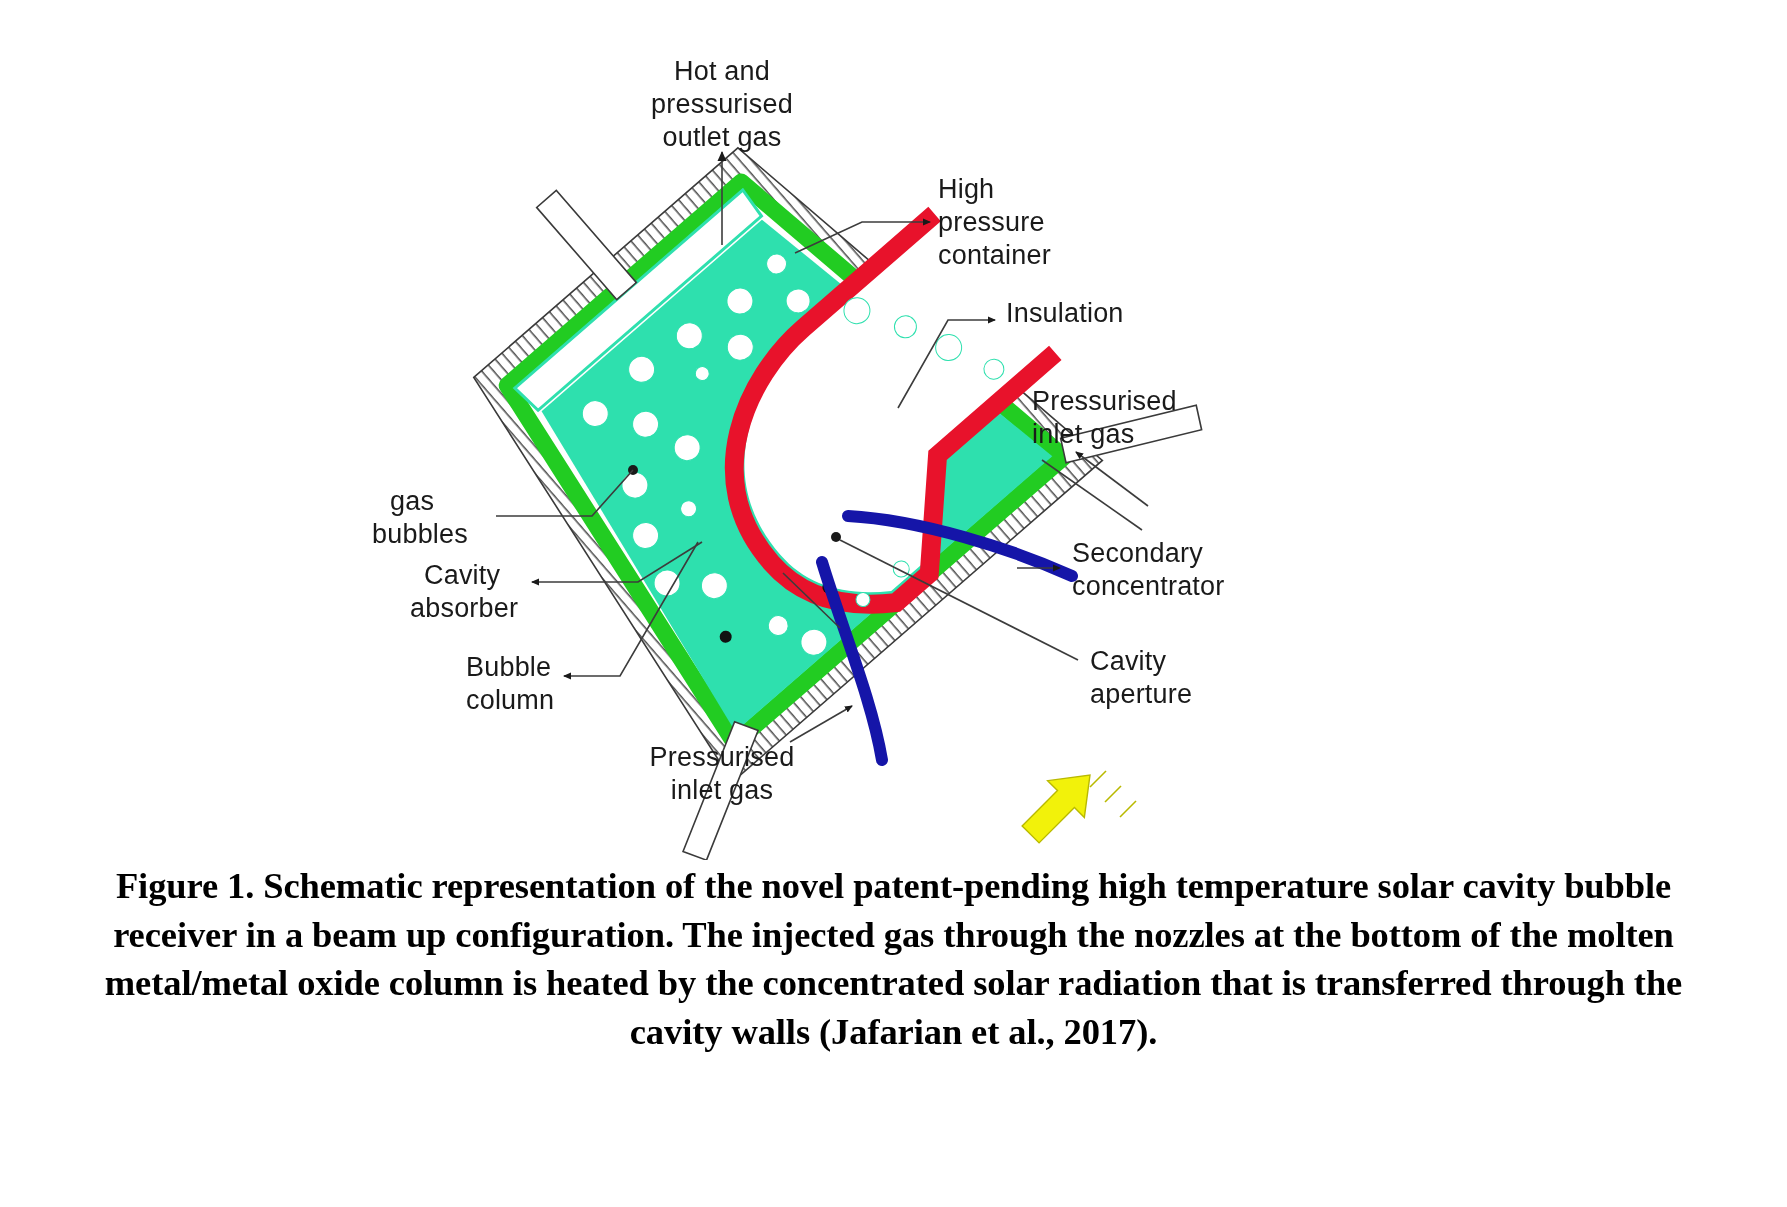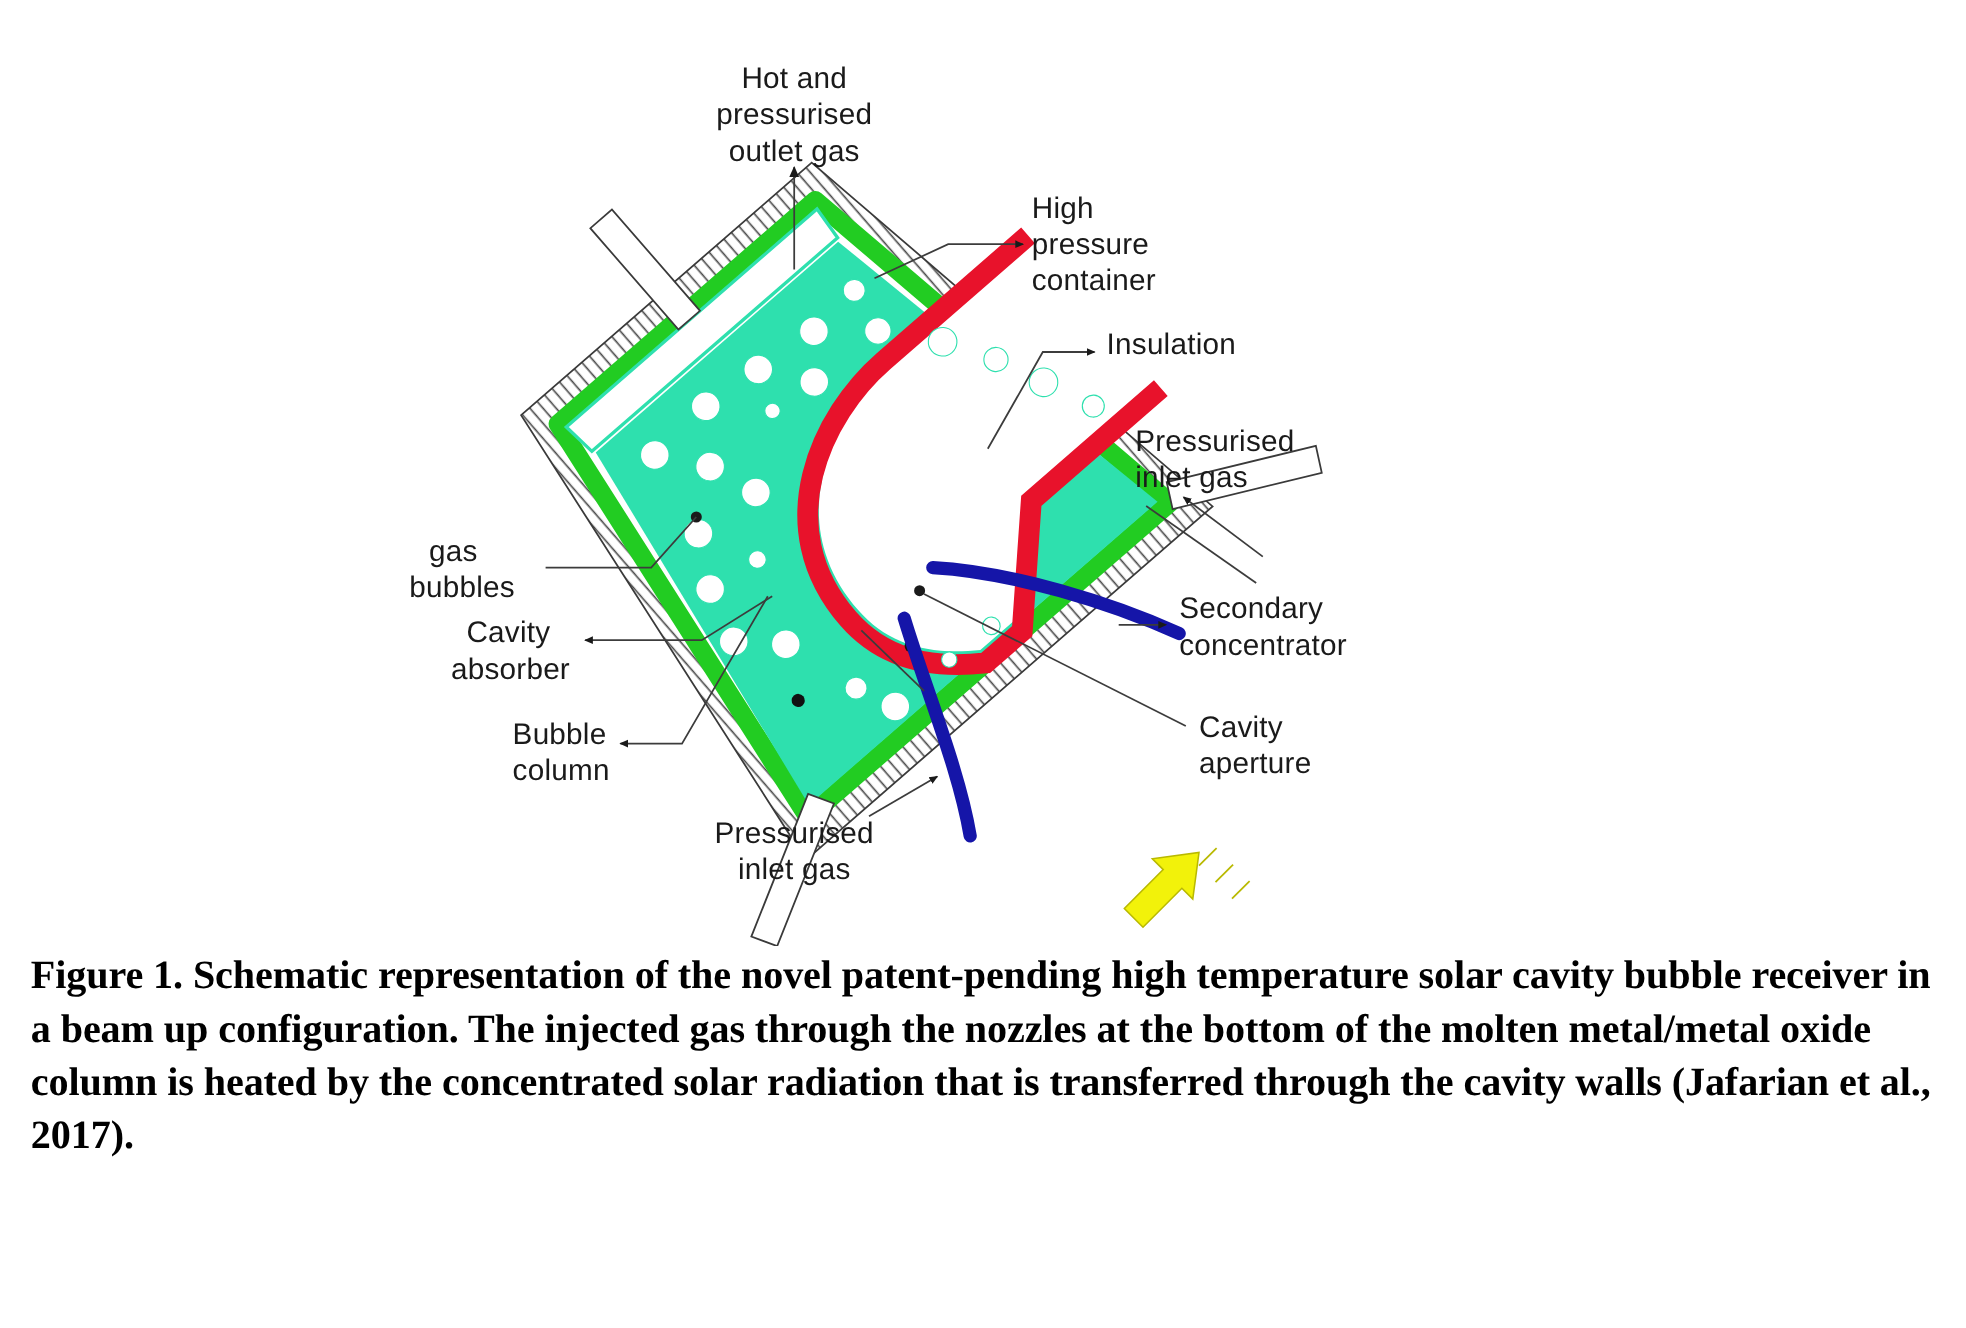--- a/index.html
+++ b/index.html
@@ -46,22 +46,23 @@
     fill: none;
   }
   .leader-dot {
     fill: #1a1a1a;
   }
   #caption {
     position: absolute;
     left: 0;
     top: 862px;
     width: 1787px;
-    padding: 0 28px;
+    padding: 0 74px;
     box-sizing: border-box;
+    text-align: center;
     font-family: "Liberation Serif", serif;
     font-weight: bold;
     font-size: 36.5px;
     line-height: 1.33;
     color: #000000;
     letter-spacing: -0.1px;
   }
 </style>
 </head>
 <body>

